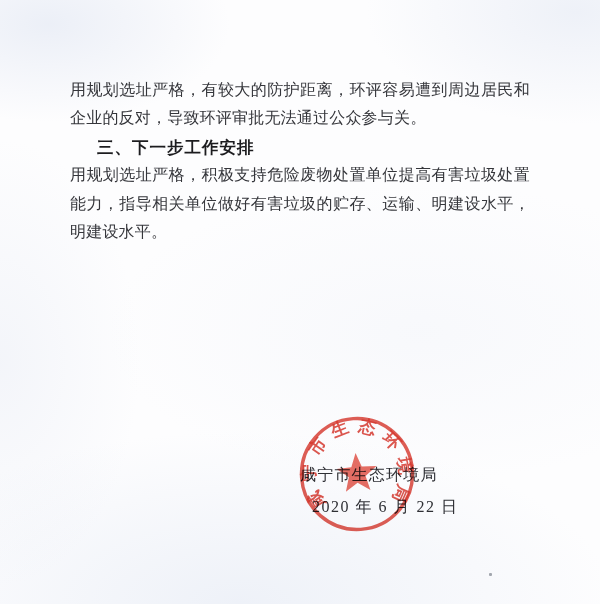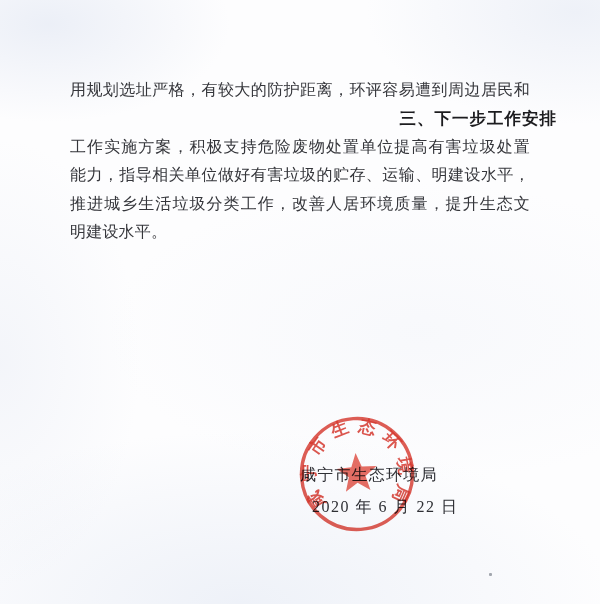--- a/index.html
+++ b/index.html
@@ -27,21 +27,20 @@
     text-align-last:justify;
     text-justify:inter-character;
   }
   .line.end{text-align:left;}
   .line.indent{padding-left:27px;width:433px;}
   .line.heading{
     padding-left:27px;
     font-family:"Liberation Sans","DejaVu Sans",sans-serif;
     font-weight:700;color:#1c1c1f;font-size:16.5px;
     letter-spacing:1px;
-    text-align:right;
   }
   .signature{
     position:absolute;left:300px;top:461px;
     font-size:16px;line-height:28px;color:#2e2f34;
     letter-spacing:1.2px;white-space:nowrap;
   }
   .issue-date{
     position:absolute;left:312px;top:493px;
     font-size:16px;line-height:28px;color:#2e2f34;
     letter-spacing:1.5px;white-space:nowrap;
@@ -60,24 +59,24 @@
     background:#868b94;border-radius:1px;opacity:.75;
   }
 </style>
 </head>
 <body>
 
 <div class="page">
 
   <div class="text-block">
     <div class="line full">用规划选址严格，有较大的防护距离，环评容易遭到周边居民和</div>
+    <div class="line end">企业的反对，导致环评审批无法通过公众参与关。</div>
     <div class="line heading">三、下一步工作安排</div>
-    <div class="line full">工作实施方案，积极支持危险废物处置单位提高有害垃圾处置</div>
+    <div class="line full">用规划选址严格，积极支持危险废物处置单位提高有害垃圾处置</div>
     <div class="line full">能力，指导相关单位做好有害垃圾的贮存、运输、明建设水平，</div>
-    <div class="line full">推进城乡生活垃圾分类工作，改善人居环境质量，提升生态文</div>
     <div class="line end">明建设水平。</div>
   </div>
 
   <div class="signature">咸宁市生态环境局</div>
   <div class="issue-date">2020 年 6 月 22 日</div>
 
   <svg class="seal" viewBox="0 0 126 126" aria-hidden="true">
     <defs>
       <path id="seal-arc" d="M 30.4 90.3 A 42.5 42.5 0 1 1 95.6 90.3" fill="none"></path>
     </defs>

